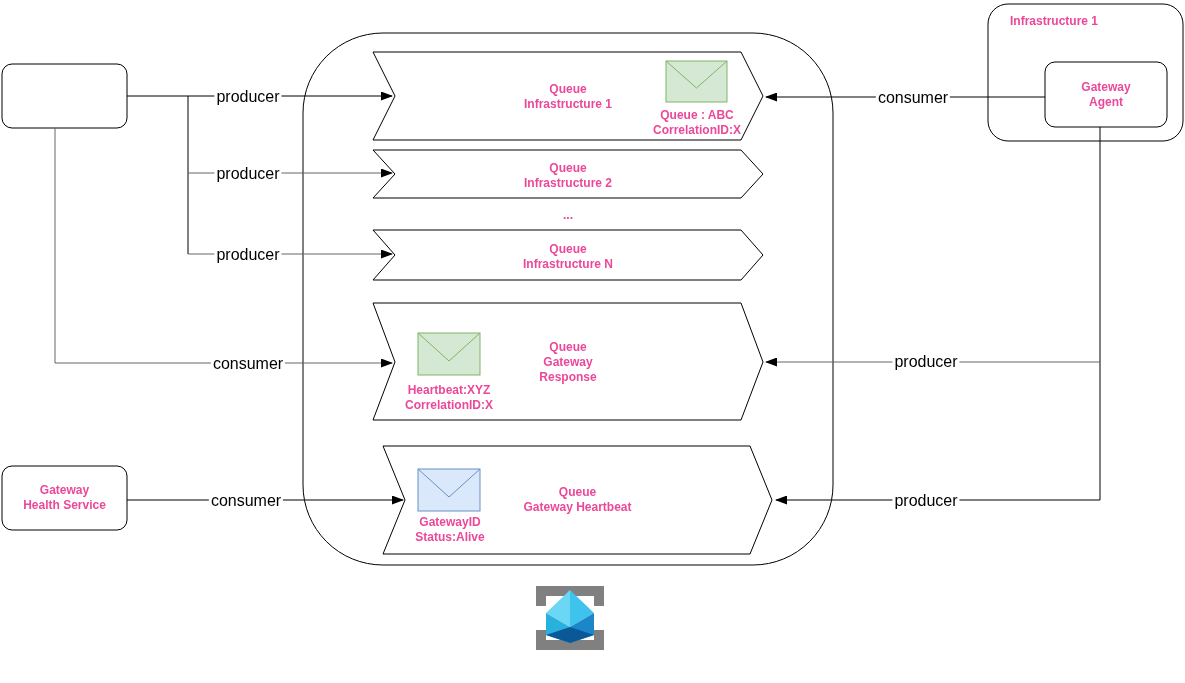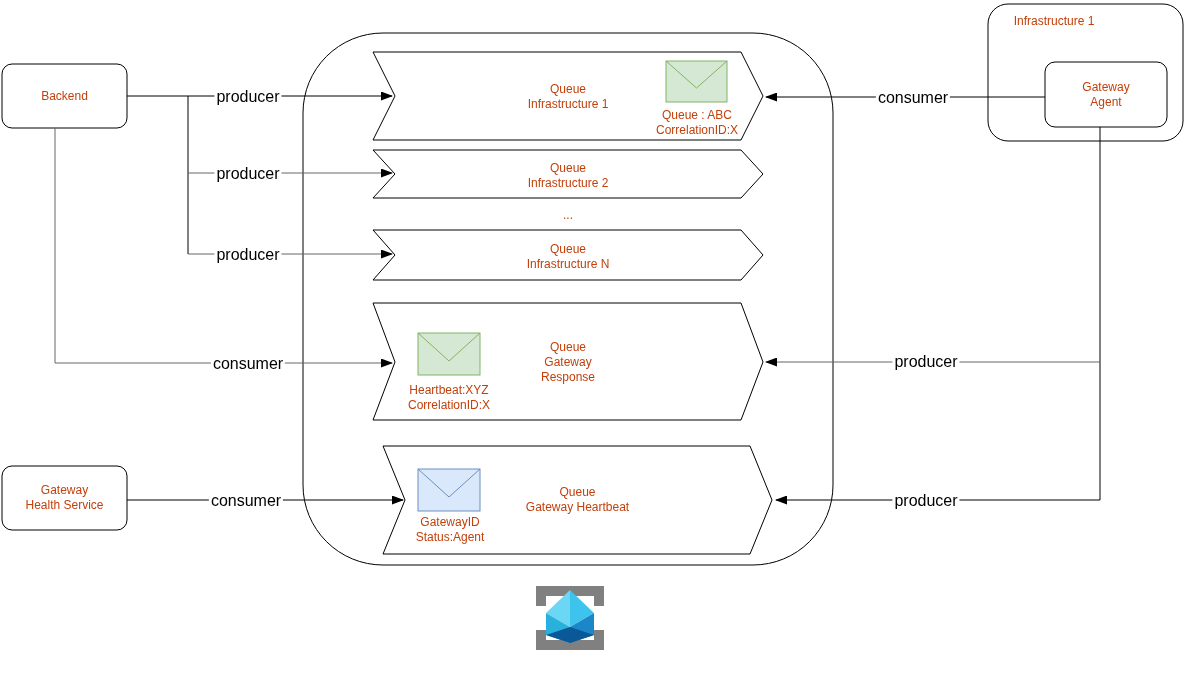--- a/index.html
+++ b/index.html
@@ -1,19 +1,19 @@
 <!DOCTYPE html>
 <html><head>
 <meta charset="utf-8">
 <style>
   html,body{margin:0;padding:0;background:#ffffff;}
   body{width:1185px;height:683px;overflow:hidden;font-family:"Liberation Sans",sans-serif;}
   .canvas{position:relative;width:1185px;height:683px;background:#fff;}
   svg.diagram{position:absolute;left:0;top:0;}
-  .lbl{position:absolute;font-size:12px;line-height:15px;color:#c2410c;text-align:center;white-space:pre-line;}
+  .lbl{position:absolute;font-size:12px;line-height:15px;color:#ec4899;text-align:center;white-space:pre-line;font-weight:bold;}
   .vcenter{display:flex;align-items:center;justify-content:center;}
   .edge-lbl{position:absolute;transform:translate(-50%,-50%);background:#fff;font-size:16px;line-height:13px;padding:0 2px;color:#000;white-space:nowrap;}
 </style>
 </head>
 <body>
 
 <div class="canvas">
 
   <svg class="diagram" width="1185" height="683" viewBox="0 0 1185 683">
     <defs>
@@ -68,21 +68,20 @@
       <path d="M0,0 H68 V20 H58 V10 H10 V20 H0 Z" fill="#808080"></path>
       <path d="M0,64 H68 V44 H58 V54 H10 V44 H0 Z" fill="#808080"></path>
       <path d="M34,4 L34,41 L10,27 Z" fill="#6cd6f5"></path>
       <path d="M34,4 L58,27 L34,41 Z" fill="#3ec3ec"></path>
       <path d="M10,27 L34,41 L34,57 L10,49 Z" fill="#29b1dd"></path>
       <path d="M58,27 L34,41 L34,57 L58,49 Z" fill="#1b86c8"></path>
       <path d="M10,49 L34,41 L58,49 L34,57 Z" fill="#0b5899"></path>
     </g>
   </svg>
 
-  <div class="lbl vcenter" style="left:2px;top:64px;width:125px;height:64px;">Backend</div>
   <div class="lbl vcenter" style="left:2px;top:466px;width:125px;height:64px;">Gateway
 Health Service</div>
   <div class="lbl" style="left:989px;top:14px;width:130px;">Infrastructure 1</div>
   <div class="lbl vcenter" style="left:1045px;top:62px;width:122px;height:65px;">Gateway
 Agent</div>
 
   <div class="lbl" style="left:395px;top:82px;width:346px;">Queue
 Infrastructure 1</div>
   <div class="lbl" style="left:395px;top:161px;width:346px;">Queue
 Infrastructure 2</div>
@@ -93,21 +92,21 @@
 Gateway
 Response</div>
   <div class="lbl" style="left:405px;top:485px;width:345px;">Queue
 Gateway Heartbeat</div>
 
   <div class="lbl" style="left:627px;top:108px;width:140px;">Queue : ABC
 CorrelationID:X</div>
   <div class="lbl" style="left:379px;top:383px;width:140px;">Heartbeat:XYZ
 CorrelationID:X</div>
   <div class="lbl" style="left:380px;top:515px;width:140px;">GatewayID
-Status:Agent</div>
+Status:Alive</div>
 
   <div class="edge-lbl" style="left:248px;top:96px;">producer</div>
   <div class="edge-lbl" style="left:248px;top:173px;">producer</div>
   <div class="edge-lbl" style="left:248px;top:254px;">producer</div>
   <div class="edge-lbl" style="left:248px;top:363px;">consumer</div>
   <div class="edge-lbl" style="left:246px;top:500px;">consumer</div>
   <div class="edge-lbl" style="left:913px;top:97px;">consumer</div>
   <div class="edge-lbl" style="left:926px;top:361px;">producer</div>
   <div class="edge-lbl" style="left:926px;top:500px;">producer</div>
 

